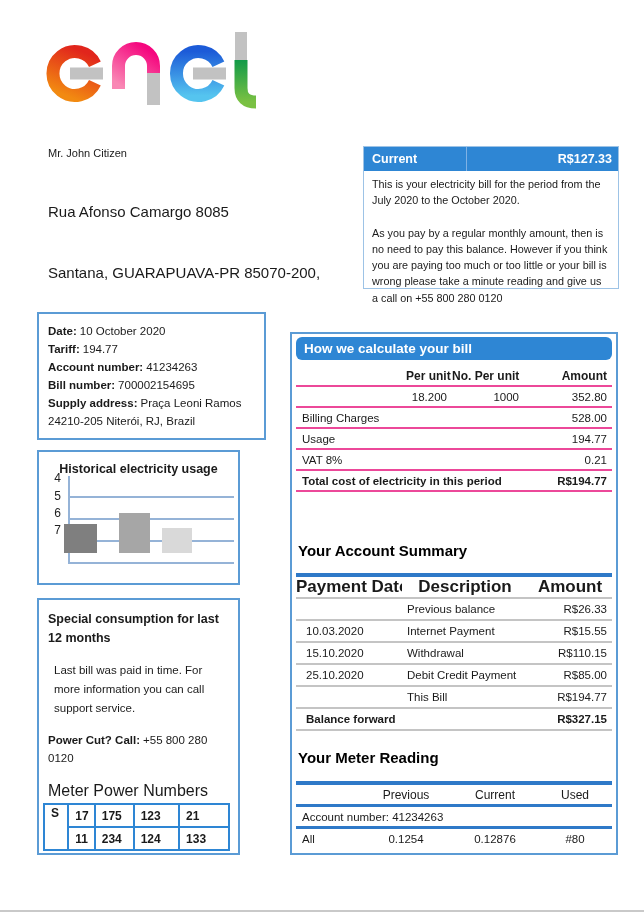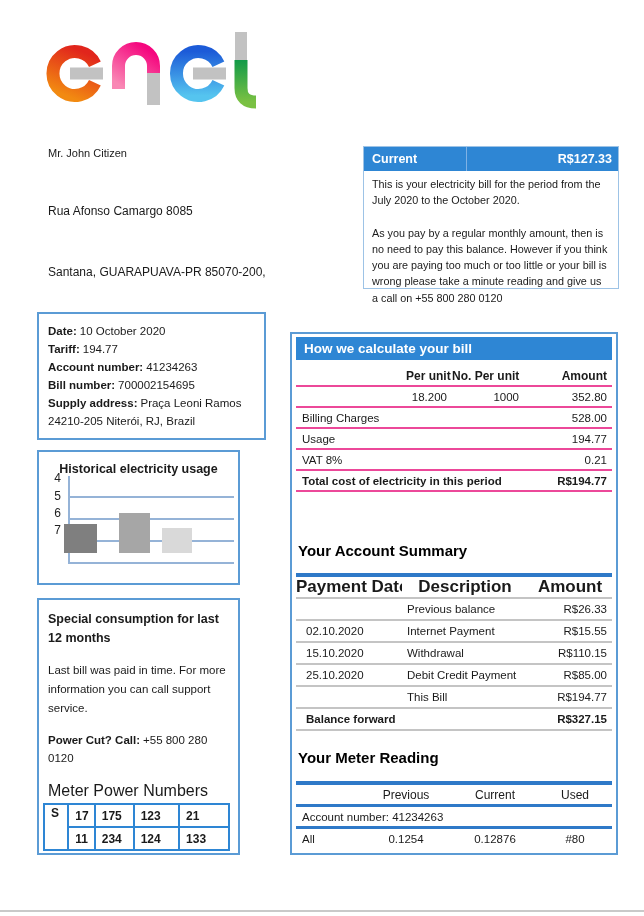--- a/index.html
+++ b/index.html
@@ -6,21 +6,21 @@
   .page { position:relative; width:644px; height:916px; background:#ffffff; overflow:hidden;
           font-family:"Liberation Sans", sans-serif; color:#1a1a1a; }
   .b { font-weight:bold; margin-right:3px; }
 
   
   .logo { position:absolute; left:30px; top:20px; }
 
   
   .addr { position:absolute; left:48px; top:147px; }
   .addr-name { font-size:11px; font-weight:normal; margin-bottom:5px; }
-  .addr-line { font-size:12px; line-height:17px;margin-top:44px; }
+  .addr-line { font-size:15px; line-height:17px;margin-top:44px; }
 
   
   .cb-box { position:absolute; left:363px; top:146px; width:256px; height:143px;
             border:1px solid #9dc3e6; box-sizing:border-box; background:#fff; }
   .cb-head { display:flex; background:#2e86d4; color:#fff; font-weight:bold; height:24px; line-height:24px; }
   .cb-head-l { width:103px; padding-left:8px; font-size:12.5px; border-right:1px solid #7fb2e5; box-sizing:border-box; }
   .cb-head-r { flex:1; text-align:right; padding-right:6px; font-size:12.5px; }
   .cb-body { padding:5px 8px 0 8px; font-size:10.8px; line-height:16.3px; }
   .cb-body p { margin:0 0 16px 0; }
   .cb-body p:last-child { margin:0; }
@@ -42,34 +42,34 @@
   .bars { position:absolute; left:25px; top:24px; width:170px; height:86px; }
   .bar { position:absolute; bottom:9px; }
   .bar:nth-child(1) { left:0;   width:33px; }
   .bar:nth-child(2) { left:55px; width:31px; }
   .bar:nth-child(3) { left:98px; width:30px; }
 
   
   .special-box { position:absolute; left:37px; top:598px; width:203px; height:257px;
                  border:2px solid #5b9bd5; box-sizing:border-box; padding:10px 8px 0 9px; font-size:11.5px; }
   .sp-title { font-weight:bold; font-size:12.5px; line-height:19px; }
-  .sp-body { margin-top:13px; line-height:19px; }
+  .sp-body { margin-top:13px; line-height:19px;margin-left:6px; }
   .sp-cut { margin-top:13px; line-height:18px; }
   .sp-meterlabel { margin-top:15px; font-size:16px; }
   .mp-table { border-collapse:collapse; margin-left:-5px; margin-top:3px; table-layout:fixed; }
   .mp-table td { border:2px solid #2e86d4; font-size:12px; font-weight:bold; height:19px;
                  padding:1px 0 1px 6px; vertical-align:middle; }
   .mp-corner { font-size:14px; vertical-align:top !important; }
 
   
   .right-box { position:absolute; left:290px; top:332px; width:328px; height:523px;
                border:2px solid #5b9bd5; box-sizing:border-box; }
   .calc-header { position:absolute; left:4px; top:3px; width:316px; height:23px; background:#2e86d4;
                  color:#fff; font-weight:bold; font-size:13.5px; line-height:23px; padding-left:8px;
-                 box-sizing:border-box; }
+                 box-sizing:border-box;border-radius:6px; }
   table.flat { border-collapse:collapse; table-layout:fixed; font-size:11.5px; }
   .calc-table { position:absolute; left:4px; top:32px; width:316px; }
   .calc-table td { border-bottom:2px solid #ec4899; height:19px; padding:0; white-space:nowrap; overflow:hidden; }
   .calc-table .hd { font-weight:bold; font-size:12px; }
   .tl { text-align:left; padding-left:6px !important; }
   .tr { text-align:right; padding-right:5px !important; }
   .tc { text-align:center; }
   .bold { font-weight:bold; }
 
   .sum-title { position:absolute; left:6px; top:208px; font-size:15px; font-weight:bold; color:#000; }
@@ -270,21 +270,21 @@
         <td class="hd tc">Payment Date</td>
         <td class="hd tc">Description</td>
         <td class="hd tc">Amount</td>
       </tr>
       <tr>
         <td class="tl pl10"></td>
         <td class="tl pl5">Previous balance</td>
         <td class="tr">R$26.33</td>
       </tr>
       <tr>
-        <td class="tl pl10">02.10.2020</td>
+        <td class="tl pl10">10.03.2020</td>
         <td class="tl pl5">Internet Payment</td>
         <td class="tr">R$15.55</td>
       </tr>
       <tr>
         <td class="tl pl10">15.10.2020</td>
         <td class="tl pl5">Withdrawal</td>
         <td class="tr">R$110.15</td>
       </tr>
       <tr>
         <td class="tl pl10">25.10.2020</td>

